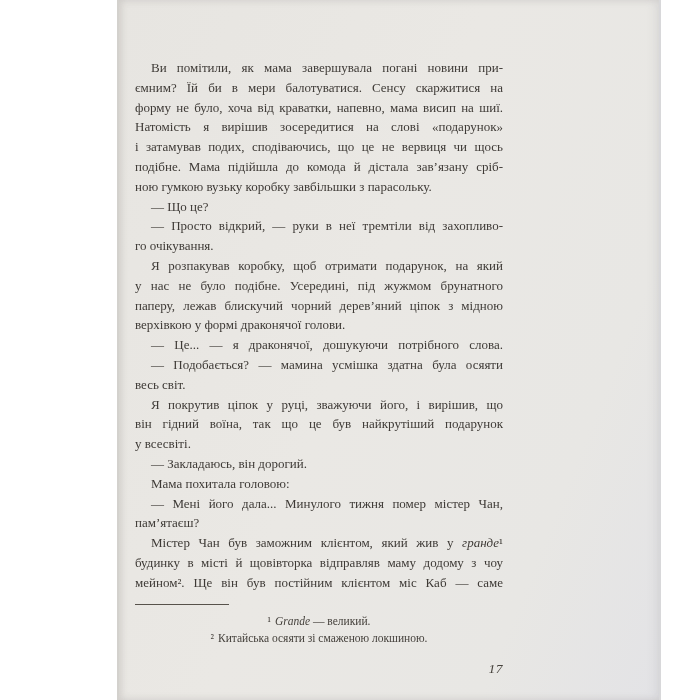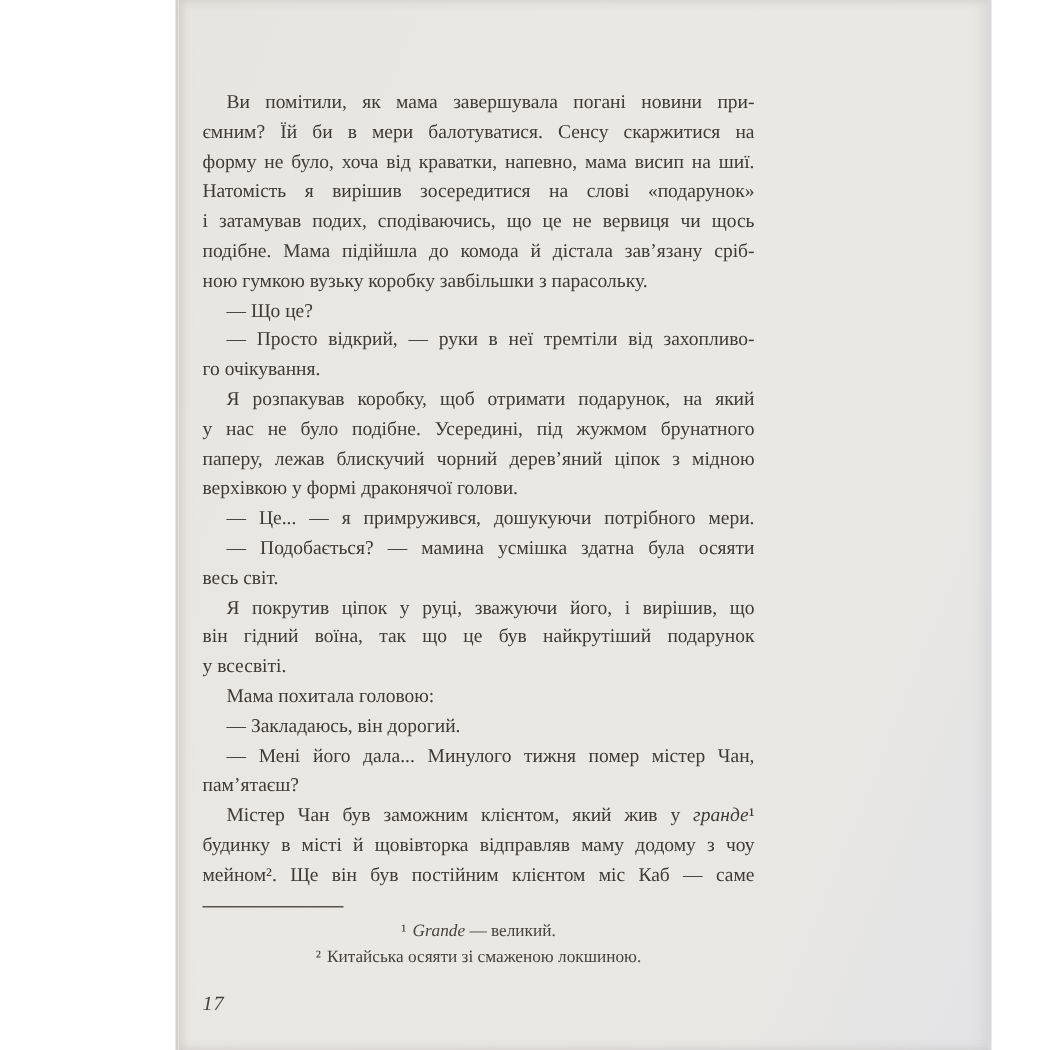--- a/index.html
+++ b/index.html
@@ -66,21 +66,21 @@
     margin-bottom: 8px;
   }
   .fn { text-align: center; }
   .fn .fn-marker { margin-right: 4px; }
   .fn i { font-style: italic; }
   .page-number {
     position: absolute;
     left: 16px;
     top: 661px;
     width: 368px;
-    text-align: left;
+    text-align: right;
     font-size: 13.5px;
     letter-spacing: 0.5px;
     color: #46423c;
     font-style: italic;
   }
 </style>
 </head>
 <body>
 
 <div class="stage">
@@ -108,40 +108,40 @@
       </div>
 
       <div class="para">
         <div class="line in">Я розпакував коробку, щоб отримати подарунок, на який</div>
         <div class="line">у нас не було подібне. Усередині, під жужмом брунатного</div>
         <div class="line">паперу, лежав блискучий чорний дерев’яний ціпок з мідною</div>
         <div class="line last">верхівкою у формі драконячої голови.</div>
       </div>
 
       <div class="para">
-        <div class="line in">— Це... — я примружився, дошукуючи потрібного мери.</div>
+        <div class="line in">— Це... — я драконячої, дошукуючи потрібного слова.</div>
       </div>
 
       <div class="para">
         <div class="line in">— Подобається? — мамина усмішка здатна була осяяти</div>
         <div class="line last">весь світ.</div>
       </div>
 
       <div class="para">
         <div class="line in">Я покрутив ціпок у руці, зважуючи його, і вирішив, що</div>
         <div class="line">він гідний воїна, так що це був найкрутіший подарунок</div>
         <div class="line last">у всесвіті.</div>
       </div>
 
       <div class="para">
-        <div class="line in last">Мама похитала головою:</div>
+        <div class="line in last">— Закладаюсь, він дорогий.</div>
       </div>
 
       <div class="para">
-        <div class="line in last">— Закладаюсь, він дорогий.</div>
+        <div class="line in last">Мама похитала головою:</div>
       </div>
 
       <div class="para">
         <div class="line in">— Мені його дала... Минулого тижня помер містер Чан,</div>
         <div class="line last">пам’ятаєш?</div>
       </div>
 
       <div class="para">
         <div class="line in"><span>Містер Чан був заможним клієнтом, який жив у </span><i>гранде</i><span>¹</span></div>
         <div class="line">будинку в місті й щовівторка відправляв маму додому з чоу</div>

